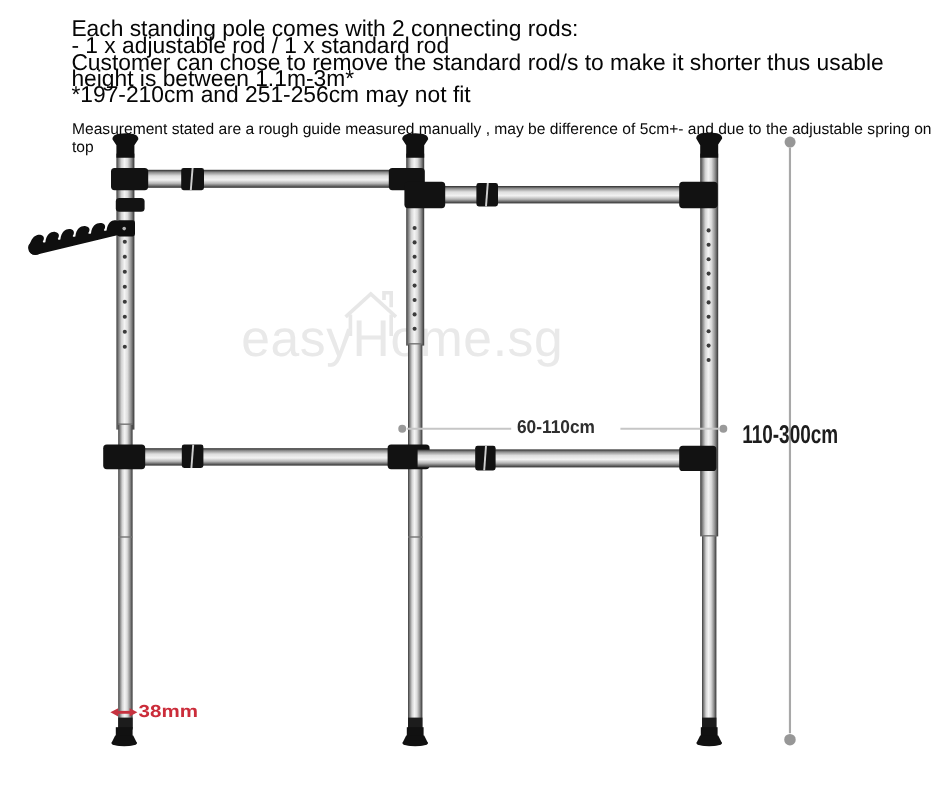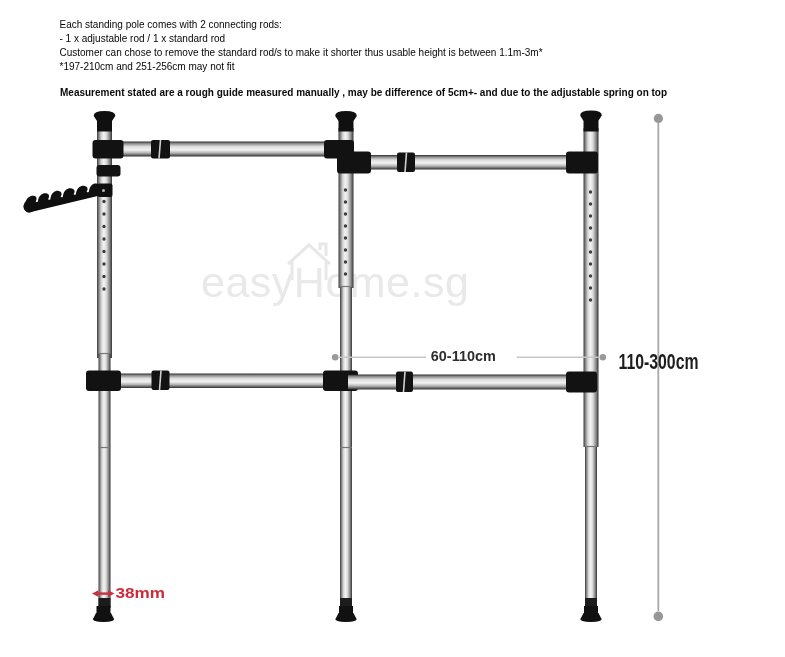--- a/index.html
+++ b/index.html
@@ -2,28 +2,28 @@
 <html><head>
 <meta charset="utf-8">
 <style>
 html,body{margin:0;padding:0;width:785px;height:657px;background:#ffffff;overflow:hidden}
 body{font-family:"Liberation Sans",sans-serif;position:relative;color:#000}
 .abs{position:absolute}
 </style>
 </head>
 <body>
 
-<div class="abs" style="left:59.5px;top:18.2px;font-size:10px;line-height:13.8px;color:#060606;">
+<div class="abs" style="left:59.5px;top:18.2px;font-size:19px;line-height:13.8px;color:#060606;">
 Each standing pole comes with 2 connecting rods:<br>
 - 1 x adjustable rod / 1 x standard rod<br>
 Customer can chose to remove the standard rod/s to make it shorter thus usable height is between 1.1m-3m*<br>
 *197-210cm and 251-256cm may not fit
 </div>
 
-<div class="abs" style="left:60px;top:87px;font-size:10px;font-weight:bold;color:#0a0a0a;">Measurement stated are a rough guide measured manually , may be difference of 5cm+- and due to the adjustable spring on top</div>
+<div class="abs" style="left:60px;top:100px;font-size:13px;font-weight:normal;color:#0a0a0a;">Measurement stated are a rough guide measured manually , may be difference of 5cm+- and due to the adjustable spring on top</div>
 
 <svg class="abs" style="left:0;top:0" width="785" height="657" viewBox="0 0 785 657">
 <defs>
 <linearGradient id="pv" x1="0" y1="0" x2="1" y2="0">
 <stop offset="0" stop-color="#3b3b3b"></stop>
 <stop offset="0.10" stop-color="#757575"></stop>
 <stop offset="0.28" stop-color="#d2d2d2"></stop>
 <stop offset="0.45" stop-color="#f4f4f4"></stop>
 <stop offset="0.62" stop-color="#dcdcdc"></stop>
 <stop offset="0.82" stop-color="#8f8f8f"></stop>

